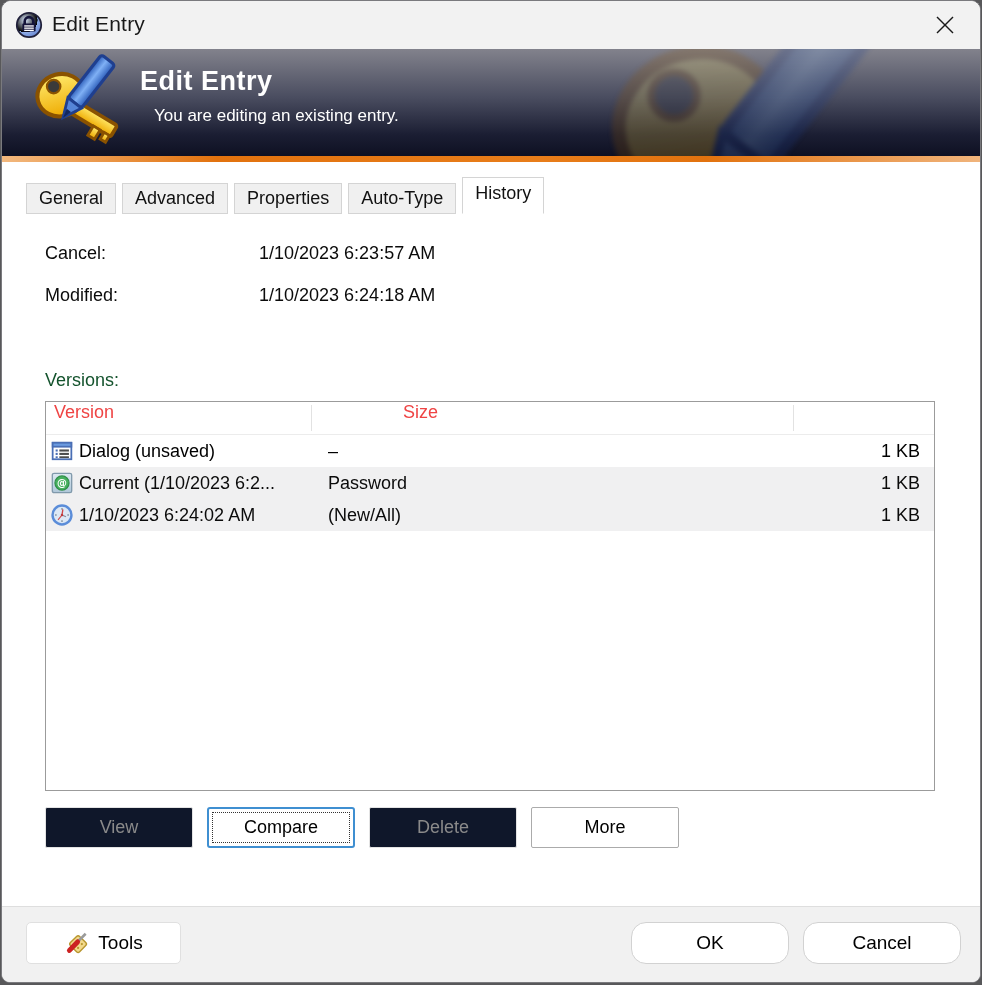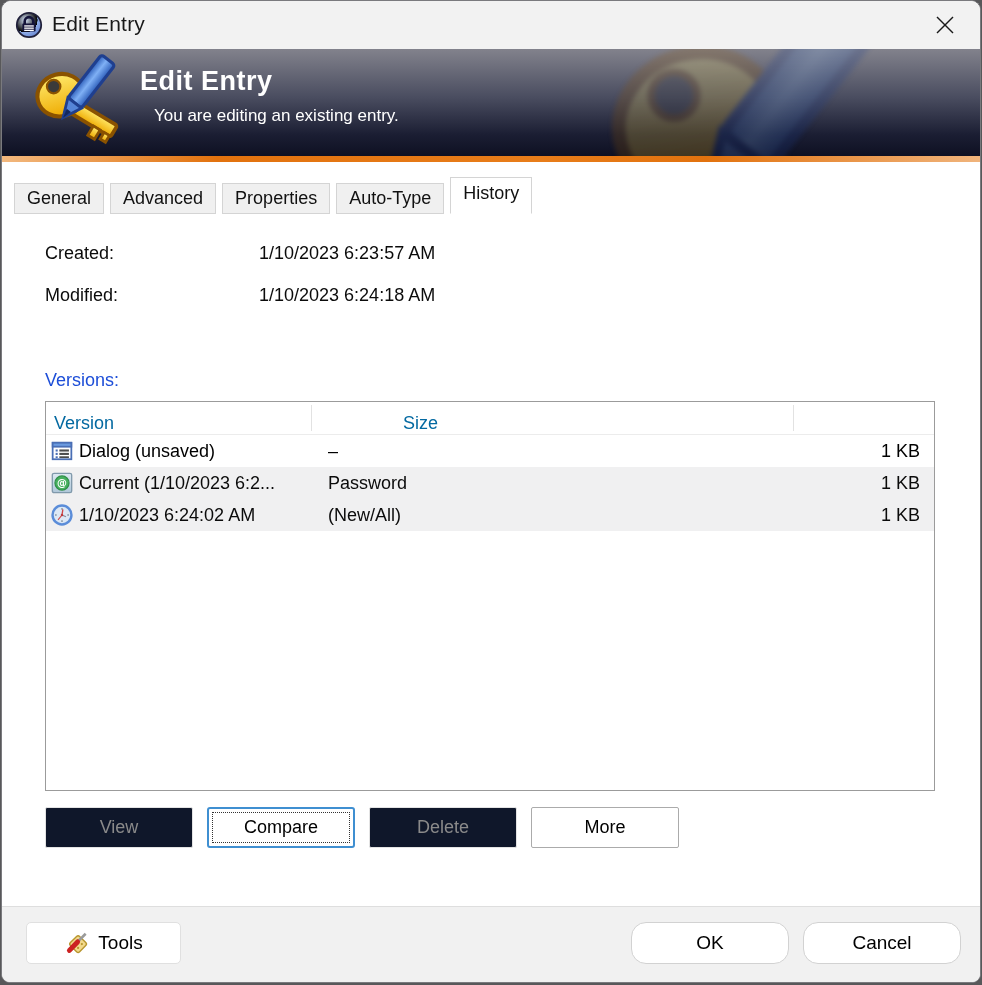--- a/index.html
+++ b/index.html
@@ -50,42 +50,42 @@
   }
   .banner-subtitle{
     position:absolute;left:152px;top:57px;
     color:#ffffff;font-size:17px;
   }
   .orange-rule{
     position:absolute;left:0;top:155px;width:100%;height:6px;
     background:linear-gradient(90deg,#f2b87e 0%,#e2720e 22%,#e87d1a 55%,#e2720e 72%,#f0b47c 100%);
   }
   
-  .tabs{position:absolute;left:12px;top:176px;display:flex;align-items:flex-end;}
+  .tabs{position:absolute;left:24px;top:176px;display:flex;align-items:flex-end;}
   .tab{
     box-sizing:border-box;height:31px;padding:0 12px;margin-right:6px;
     display:flex;align-items:center;
     background:#f0f0f0;border:1px solid #d4d4d4;
     font-size:18px;color:#111;cursor:pointer;
   }
   .tab.selected{
     height:37px;background:#ffffff;border-bottom:1px solid #ffffff;
     position:relative;z-index:2;align-items:flex-start;padding-top:5px;
   }
   
   .field-row{position:absolute;left:43px;height:22px;font-size:18px;color:#0b0b0b;white-space:nowrap;}
   .field-row .flabel{display:inline-block;width:209px;}
-  .versions-label{position:absolute;left:43px;top:369px;font-size:18px;color:#1d4ed8;}
+  .versions-label{position:absolute;left:43px;top:369px;font-size:18px;color:#14532d;}
   
   .vlist{
     position:absolute;left:43px;top:400px;width:890px;height:390px;
     border:1px solid #9b9b9b;box-sizing:border-box;background:#fff;
     font-size:18px;
   }
-  .vheader{position:relative;display:flex;height:32px;align-items:flex-end;border-bottom:1px solid #ececec;color:#0369a1;}
+  .vheader{position:relative;display:flex;height:32px;align-items:flex-start;border-bottom:1px solid #ececec;color:#ef4444;}
   .vheader .hc1{width:266px;padding-left:8px;box-sizing:border-box;}
   .vheader .hc2{width:482px;padding-left:16px;box-sizing:border-box;}
   .vheader .hc3{width:134px;text-align:right;padding-right:8px;box-sizing:border-box;}
   .vsep{position:absolute;top:3px;width:1px;height:26px;background:#e2e2e2;}
   .vsep.s1{left:265px;}
   .vsep.s2{left:747px;}
   .vrow{display:flex;height:32px;align-items:center;color:#0b0b0b;cursor:default;}
   .vrow.alt{background:#f0f0f1;}
   .vrow.green, .vrow.green .vc2, .vrow.green .vc3{color:#000000;}
   .vc1{width:266px;display:flex;align-items:center;box-sizing:border-box;padding-left:5px;white-space:nowrap;overflow:hidden;}
@@ -199,21 +199,21 @@
 
   <div class="tabs">
     <div class="tab">General</div>
     <div class="tab">Advanced</div>
     <div class="tab">Properties</div>
     <div class="tab">Auto-Type</div>
     <div class="tab selected">History</div>
   </div>
 
   <div class="field-row" style="top:242px">
-    <span class="flabel">Created:</span>
+    <span class="flabel">Cancel:</span>
     <span>1/10/2023 6:23:57 AM</span>
   </div>
   <div class="field-row" style="top:284px">
     <span class="flabel">Modified:</span>
     <span>1/10/2023 6:24:18 AM</span>
   </div>
   <div class="versions-label">Versions:</div>
 
   <div class="vlist">
     <div class="vheader">

